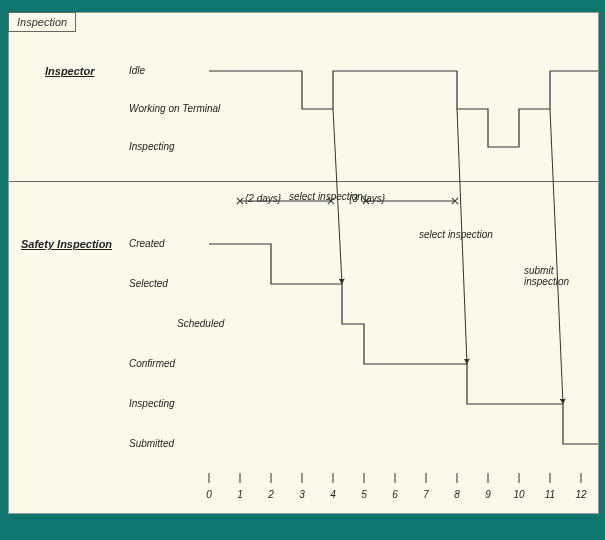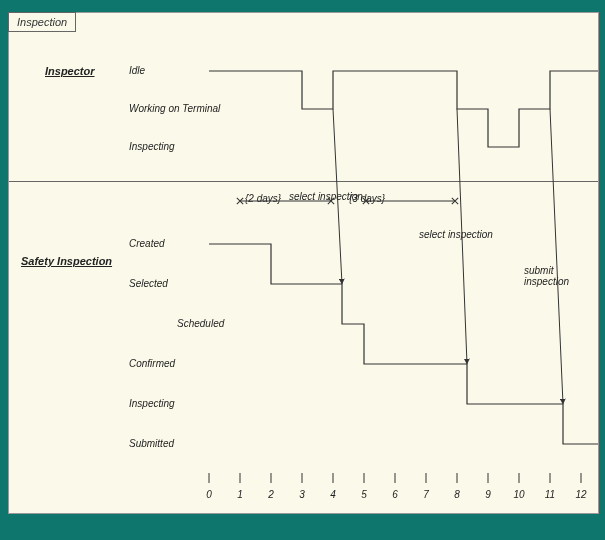--- a/index.html
+++ b/index.html
@@ -80,21 +80,21 @@
     <span>Inspection</span>
   </div>
 
   <div class="row-label" style="left:12px; top:52px;margin-left:24px;">Inspector</div>
   <div class="state-label" style="left:120px; top:52px;">Idle</div>
   <div class="state-label" style="left:120px; top:90px;">Working on Terminal</div>
   <div class="state-label" style="left:120px; top:128px;">Inspecting</div>
 
   <div class="divider" style="top:168px;"></div>
 
-  <div class="row-label" style="left:12px; top:225px;margin-top:17px;">Safety Inspection</div>
+  <div class="row-label" style="left:12px; top:225px;">Safety Inspection</div>
   <div class="state-label" style="left:120px; top:225px;">Created</div>
   <div class="state-label" style="left:120px; top:265px;">Selected</div>
   <div class="state-label" style="left:120px; top:305px;margin-left:48px;">Scheduled</div>
   <div class="state-label" style="left:120px; top:345px;">Confirmed</div>
   <div class="state-label" style="left:120px; top:385px;">Inspecting</div>
   <div class="state-label" style="left:120px; top:425px;">Submitted</div>
 
   <div class="state-label tiny" style="left:236px; top:180px;">{2 days}</div>
   <div class="state-label tiny" style="left:280px; top:178px;">select inspection</div>
   <div class="state-label tiny" style="left:340px; top:180px;text-align:right;">{3 days}</div>

